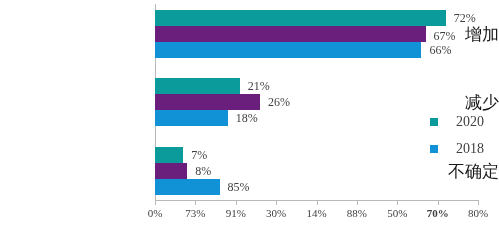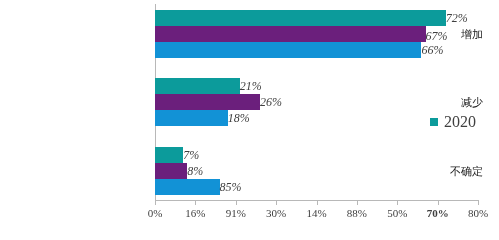--- a/index.html
+++ b/index.html
@@ -46,66 +46,65 @@
     transform:translateX(-50%);
     white-space:nowrap;
   }
 
   
   .cat-label{
     position:absolute;
     right:0;
     width:140px;
     text-align:right;
-    padding-right:16px;
     box-sizing:border-box;
     font-family:"DejaVu Sans","Liberation Sans",sans-serif;
-    font-size:11px;
+    font-size:17px;
     color:#1a1a1a;
     transform:translateY(-50%);
     white-space:nowrap;
   }
 
   
   .bar{
     position:absolute;
     height:16px;
   }
   .bar-label{
     position:absolute;
     height:16px;
     line-height:16px;
     font-size:12px;
     color:#3f3f3f;
     white-space:nowrap;
-    padding-left:0;
-    font-style:italic;
+    padding-left:8px;
   }
 
   
   .legend{
     position:absolute;
     left:430px; top:113px;
     width:60px;
   }
   .legend-row{
     display:flex;
     align-items:center;
     height:18px;
     margin-bottom:9px;
   }
   .legend-swatch{
     width:8px;height:8px;
     margin-right:6px;
     flex:0 0 auto;
   }
   .legend-text{
-    font-size:16px;
+    font-size:14px;
     color:#3f3f3f;
     line-height:1;
+    margin-left:12px;
   }
 </style>
 </head>
 <body>
 
 <div id="chart">
 
   <div id="cat-labels">
       <div class="cat-label" style="top: 34px;">增加</div>
       <div class="cat-label" style="top: 102px;">减少</div>
@@ -113,41 +112,45 @@
     </div>
 
   <div class="plot" id="plot"></div>
 
   <div class="axis-line"></div>
   <div class="baseline"></div>
   <div id="ticks">
       <div class="tick" style="left: 155px;"></div>
       <div class="tick-label" style="left: 155px;">0%</div>
       <div class="tick" style="left: 195.375px;"></div>
-      <div class="tick-label" style="left: 195.375px;">16%</div>
+      <div class="tick-label" style="left: 195.375px;">73%</div>
       <div class="tick" style="left: 235.75px;"></div>
       <div class="tick-label" style="left: 235.75px;">91%</div>
       <div class="tick" style="left: 276.125px;"></div>
       <div class="tick-label" style="left: 276.125px;">30%</div>
       <div class="tick" style="left: 316.5px;"></div>
       <div class="tick-label" style="left: 316.5px;">14%</div>
       <div class="tick" style="left: 356.875px;"></div>
       <div class="tick-label" style="left: 356.875px;">88%</div>
       <div class="tick" style="left: 397.25px;"></div>
       <div class="tick-label" style="left: 397.25px;">50%</div>
       <div class="tick" style="left: 437.625px;"></div>
       <div class="tick-label" style="left: 437.625px; font-weight: bold;">70%</div>
       <div class="tick" style="left: 478px;"></div>
       <div class="tick-label" style="left: 478px;">80%</div>
     </div>
 
   <div class="legend" id="legend">
       <div class="legend-row">
         <span class="legend-swatch" style="background: rgb(12, 155, 155);"></span>
         <span class="legend-text">2020</span>
+      </div>
+      <div class="legend-row">
+        <span class="legend-swatch" style="background: rgb(18, 146, 214);"></span>
+        <span class="legend-text">2018</span>
       </div>
     </div>
 
 <div class="bar" style="left: 155px; top: 10px; width: 290.7px; background: rgb(12, 155, 155);"></div>
     <div class="bar-label" style="left: 445.7px; top: 10px;">72%</div>
     <div class="bar" style="left: 155px; top: 26px; width: 270.512px; background: rgb(107, 31, 124);"></div>
     <div class="bar-label" style="left: 425.512px; top: 12px; margin-top: 16px;">67%</div>
     <div class="bar" style="left: 155px; top: 42px; width: 266.475px; background: rgb(18, 146, 214);"></div>
     <div class="bar-label" style="left: 421.475px; top: 42px;">66%</div>
     <div class="bar" style="left: 155px; top: 78px; width: 84.7875px; background: rgb(12, 155, 155);"></div>

